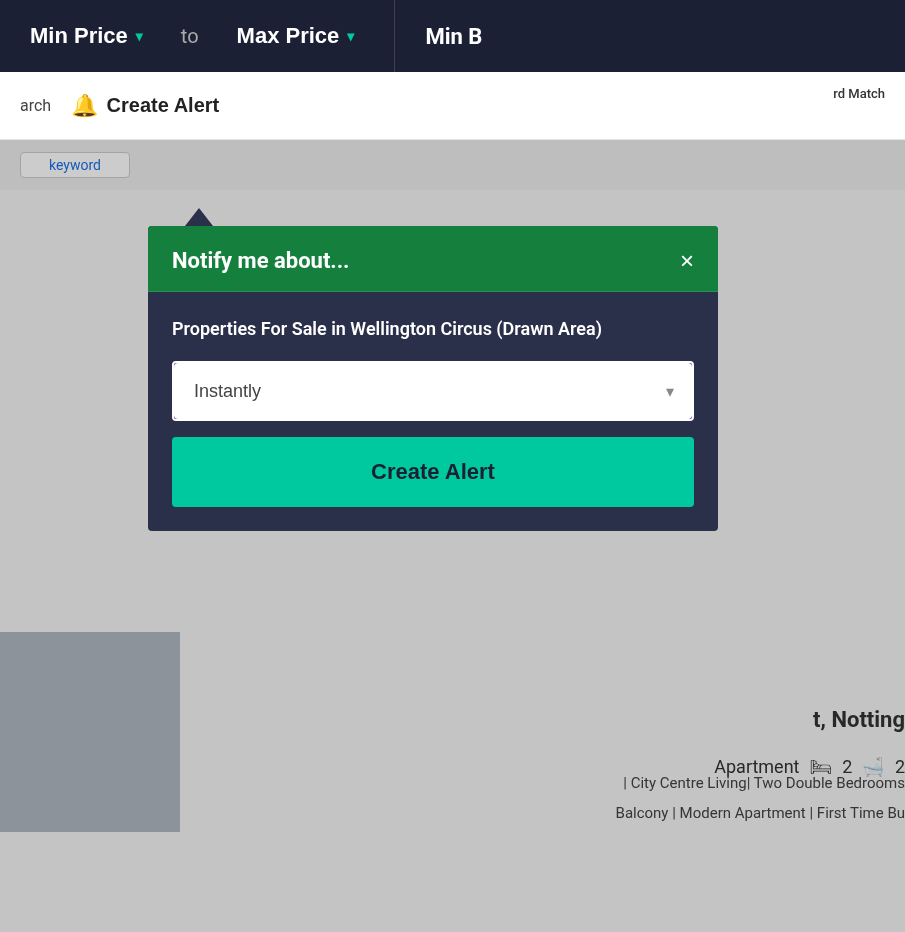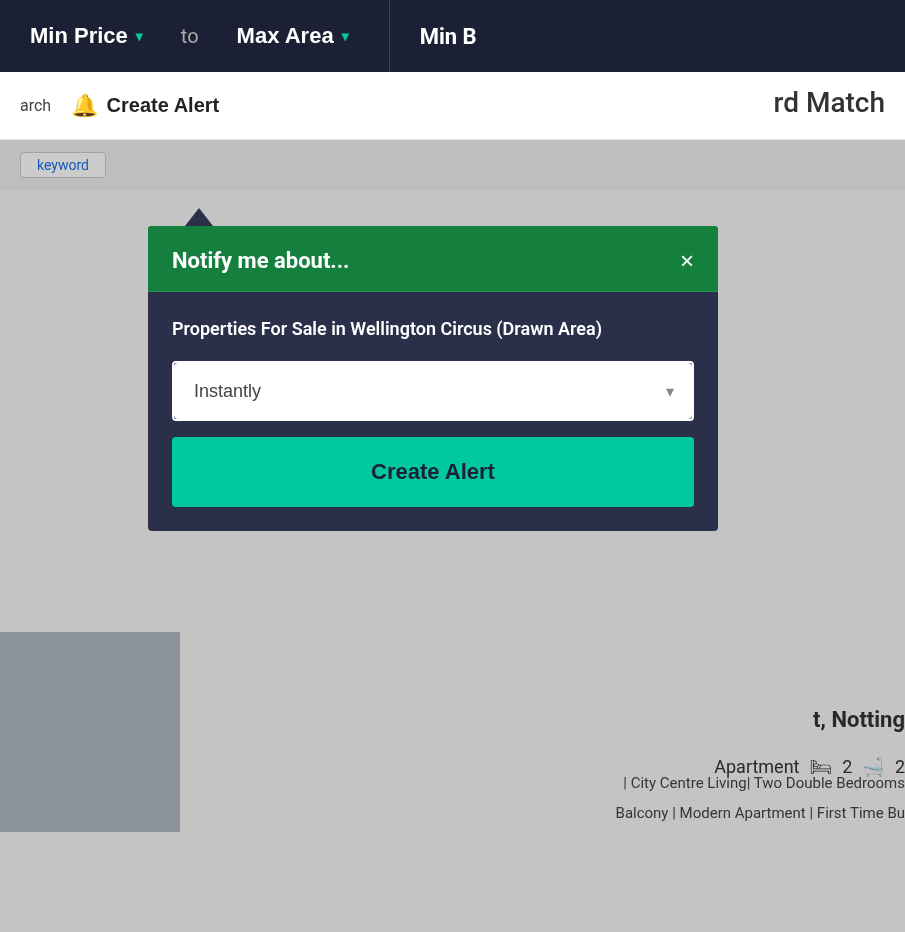--- a/index.html
+++ b/index.html
@@ -119,21 +119,21 @@
       height: 50px;
       display: flex;
       align-items: center;
       padding: 0 20px;
       gap: 20px;
     }
     .keyword-tag {
       background: white;
       border: 1px solid #ccc;
       border-radius: 4px;
-      padding: 4px 16px;
+      padding: 4px 28px;
       font-size: 14px;
       color: #1a73e8;
     }
 
     
     .modal-overlay {
       position: absolute;
       top: 0;
       left: 0;
       width: 100%;
@@ -283,37 +283,37 @@
       bottom: 100px;
       font-size: 15px;
       color: #444;
     }
 
     
     .word-match-tag {
       position: absolute;
       right: 20px;
       top: 14px;
-      font-size: 28px;
+      font-size: 13px;
       color: #333;
       font-weight: 500;
     }
   </style>
 </head>
 <body>
 
 <div class="top-nav">
   <div class="nav-price-section">
     <button class="nav-dropdown-btn">
       <span>Min Price</span>
       <span class="arrow">▾</span>
     </button>
     <span class="nav-separator">to</span>
     <button class="nav-dropdown-btn">
-      <span>Max Area</span>
+      <span>Max Price</span>
       <span class="arrow">▾</span>
     </button>
   </div>
   <div class="nav-divider"></div>
   <span class="nav-min-b">Min B</span>
 </div>
 
 <div class="search-bar">
   <span class="search-bar-left">arch</span>
   <button class="create-alert-btn">

